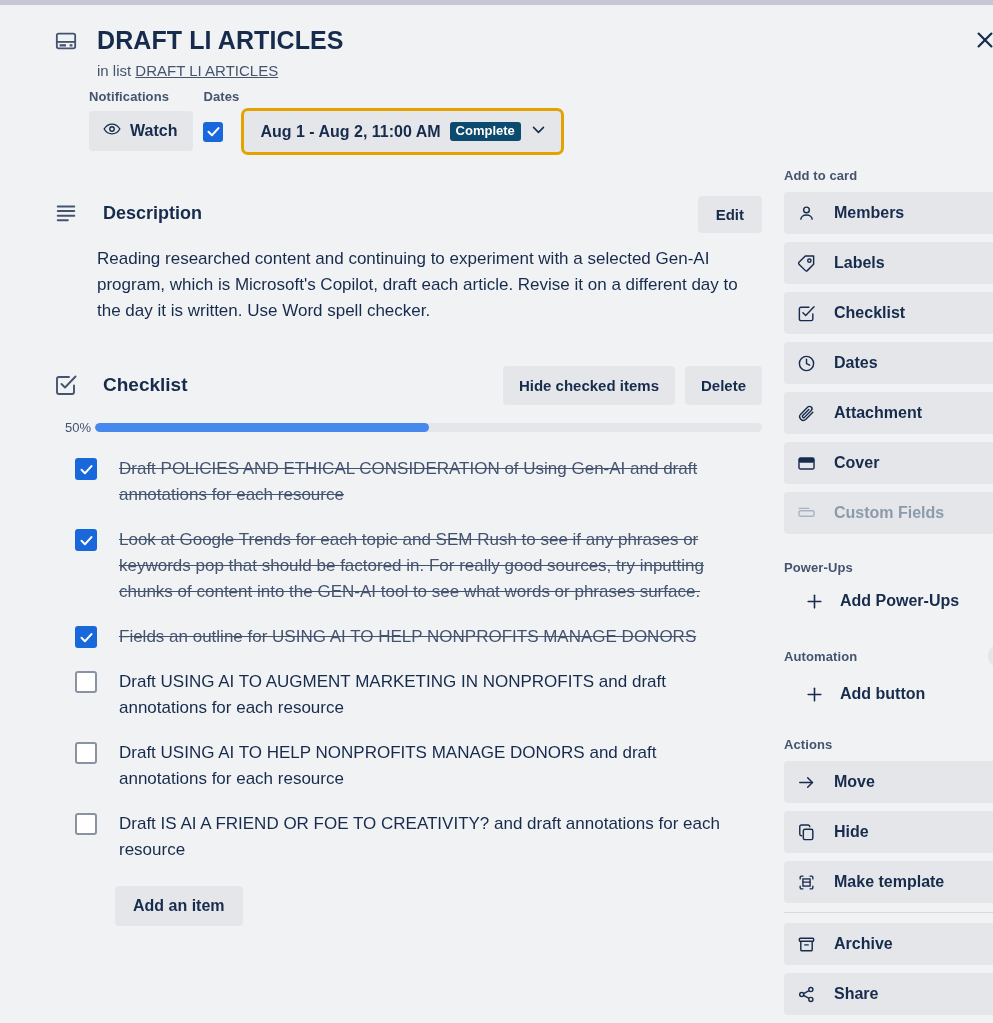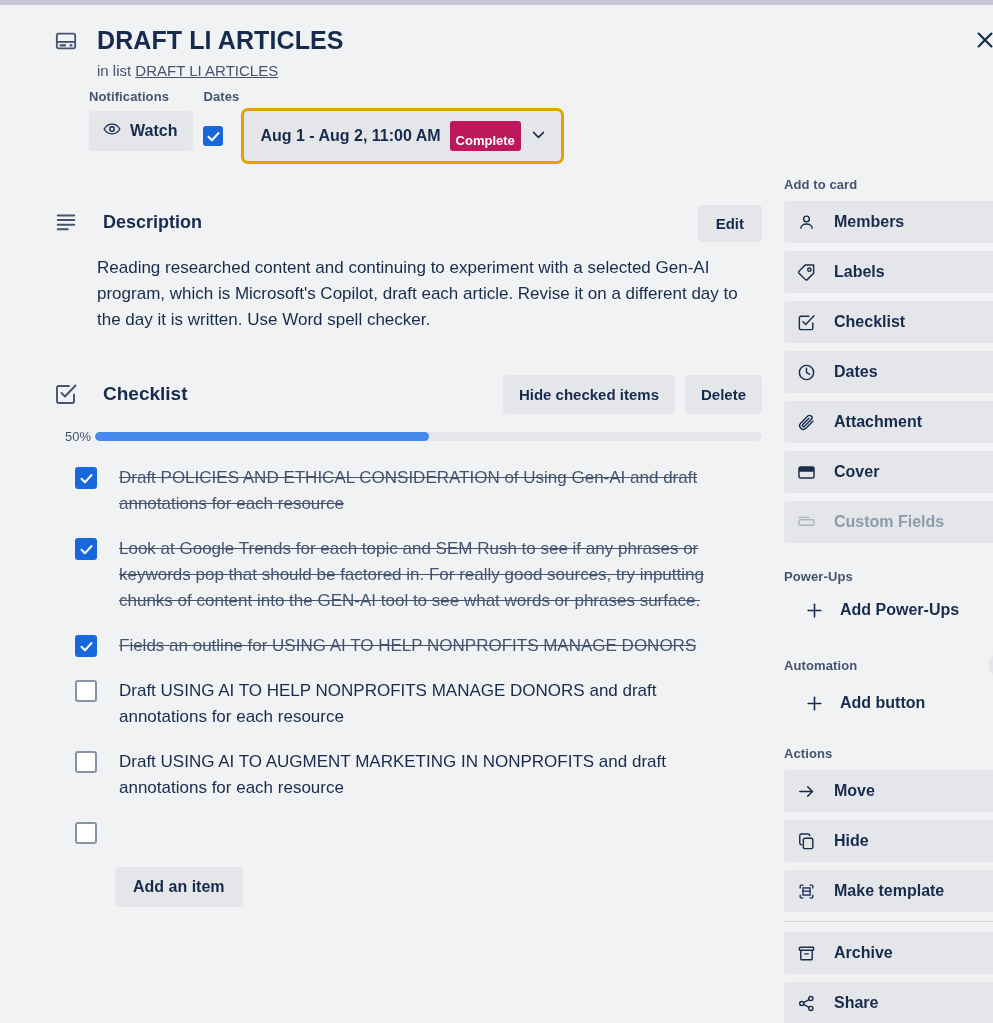--- a/index.html
+++ b/index.html
@@ -150,26 +150,26 @@
     padding: 8px 12px 8px 14px;
     font-size: 16px;
     font-weight: bold;
     color: #172b4d;
     cursor: pointer;
     outline: 3px solid #e2a200;
     outline-offset: 0px;
     border: 2px solid transparent;
   }
   .badge-complete {
-    background: #be185d;
+    background: #0c4a6e;
     color: #ffffff;
     font-size: 13px;
     font-weight: bold;
     border-radius: 3px;
-    padding: 13px 6px 4px 6px;
+    padding: 2px 6px 4px 6px;
     line-height: 1;
   }
 
   
   .section { position: relative; }
   .section-head {
     display: flex;
     align-items: center;
     position: relative;
     min-height: 34px;
@@ -519,28 +519,29 @@
             <div class="check-item">
               <div class="cb checked">
                 <svg viewBox="0 0 24 24" width="15" height="15" fill="none" stroke="#ffffff" stroke-width="3.2" stroke-linecap="round" stroke-linejoin="round">
                   <polyline points="4,12.5 9.5,18 20,6.5"></polyline>
                 </svg>
               </div>
               <div class="ci-text done">Fields an outline for USING AI TO HELP NONPROFITS MANAGE DONORS</div>
             </div>
             <div class="check-item">
               <div class="cb unchecked"></div>
+              <div class="ci-text">Draft USING AI TO AUGMENT MARKETING IN NONPROFITS and draft annotations for each resource</div>
+            </div>
+            <div class="check-item">
+              <div class="cb unchecked"></div>
               <div class="ci-text">Draft USING AI TO HELP NONPROFITS MANAGE DONORS and draft annotations for each resource</div>
             </div>
             <div class="check-item">
               <div class="cb unchecked"></div>
-              <div class="ci-text">Draft USING AI TO AUGMENT MARKETING IN NONPROFITS and draft annotations for each resource</div>
-            </div>
-            <div class="check-item">
-              <div class="cb unchecked"></div>
+              <div class="ci-text">Draft IS AI A FRIEND OR FOE TO CREATIVITY? and draft annotations for each resource</div>
             </div>
           </div>
 
         <button class="btn-grey add-item-btn">Add an item</button>
       </div>
 
     </div>
 
     <div class="side-col">
 

